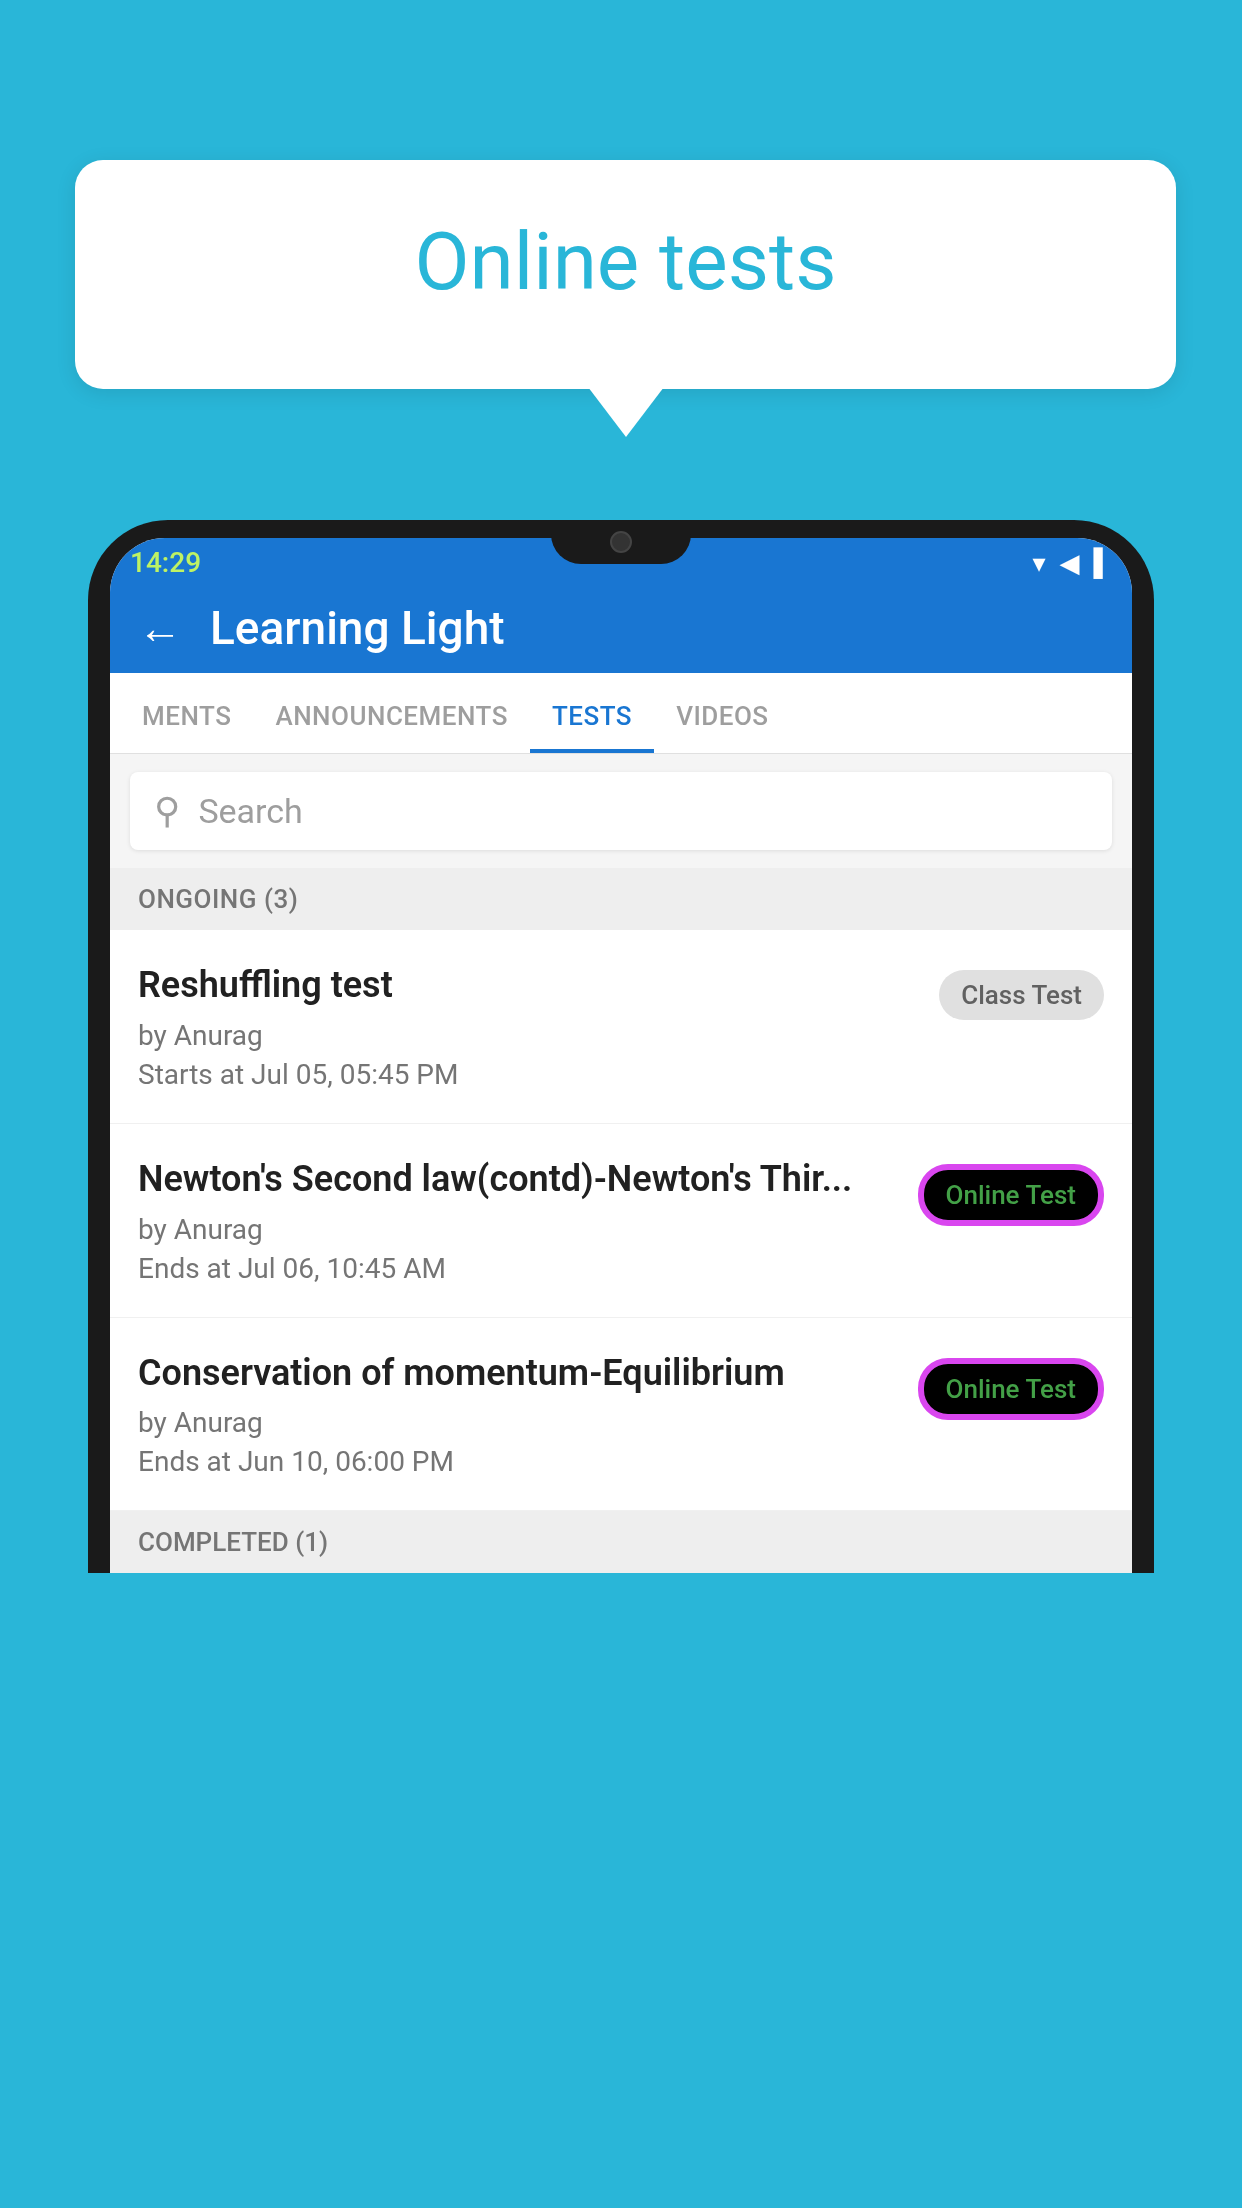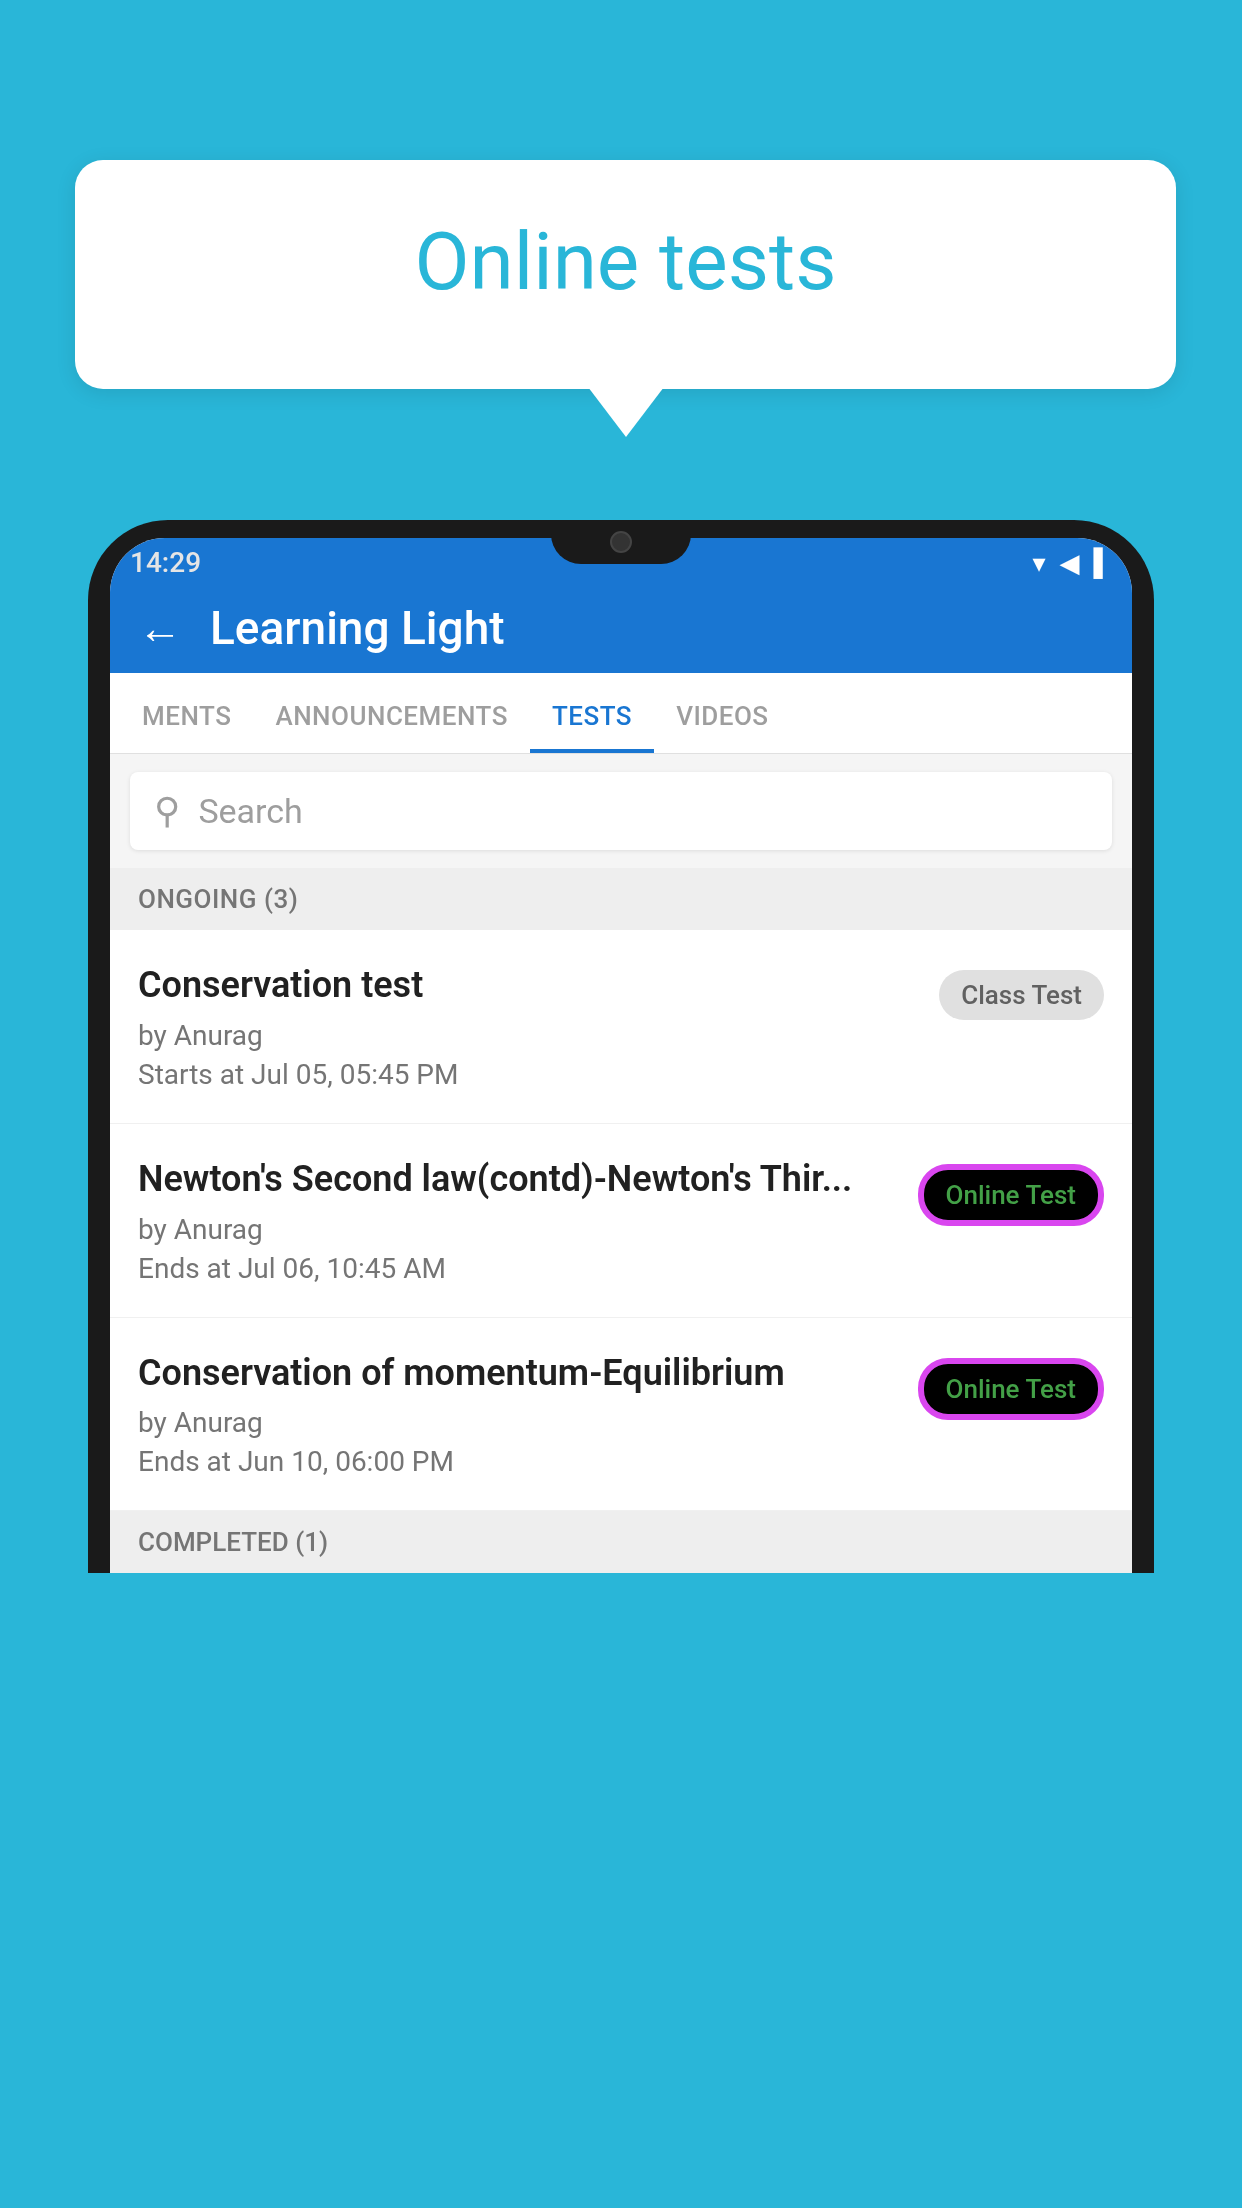--- a/index.html
+++ b/index.html
@@ -73,21 +73,21 @@
     .phone-status-bar {
       display: flex;
       align-items: center;
       justify-content: space-between;
       padding: 8px 20px 0px;
       background: #1976d2;
       border-radius: 55px 55px 0 0;
     }
 
     .status-time {
-      color: #e5e5e5;
+      color: #bef264;
       font-size: 28px;
       font-weight: 500;
     }
 
     .status-icons {
       display: flex;
       align-items: center;
       gap: 14px;
     }
 
@@ -338,21 +338,21 @@
       </div>
 
       <div class="section-header">
         <span>ONGOING (3)</span>
       </div>
 
       <div class="test-list">
 
         <div class="test-item">
           <div class="test-info">
-            <div class="test-name">Conservation test</div>
+            <div class="test-name">Reshuffling test</div>
             <div class="test-by">by Anurag</div>
             <div class="test-date">
               <span>Starts at</span>&nbsp;<span>Jul 05, 05:45 PM</span>
             </div>
           </div>
           <span class="test-badge badge-class">Class Test</span>
         </div>
 
         <div class="test-item">
           <div class="test-info">

